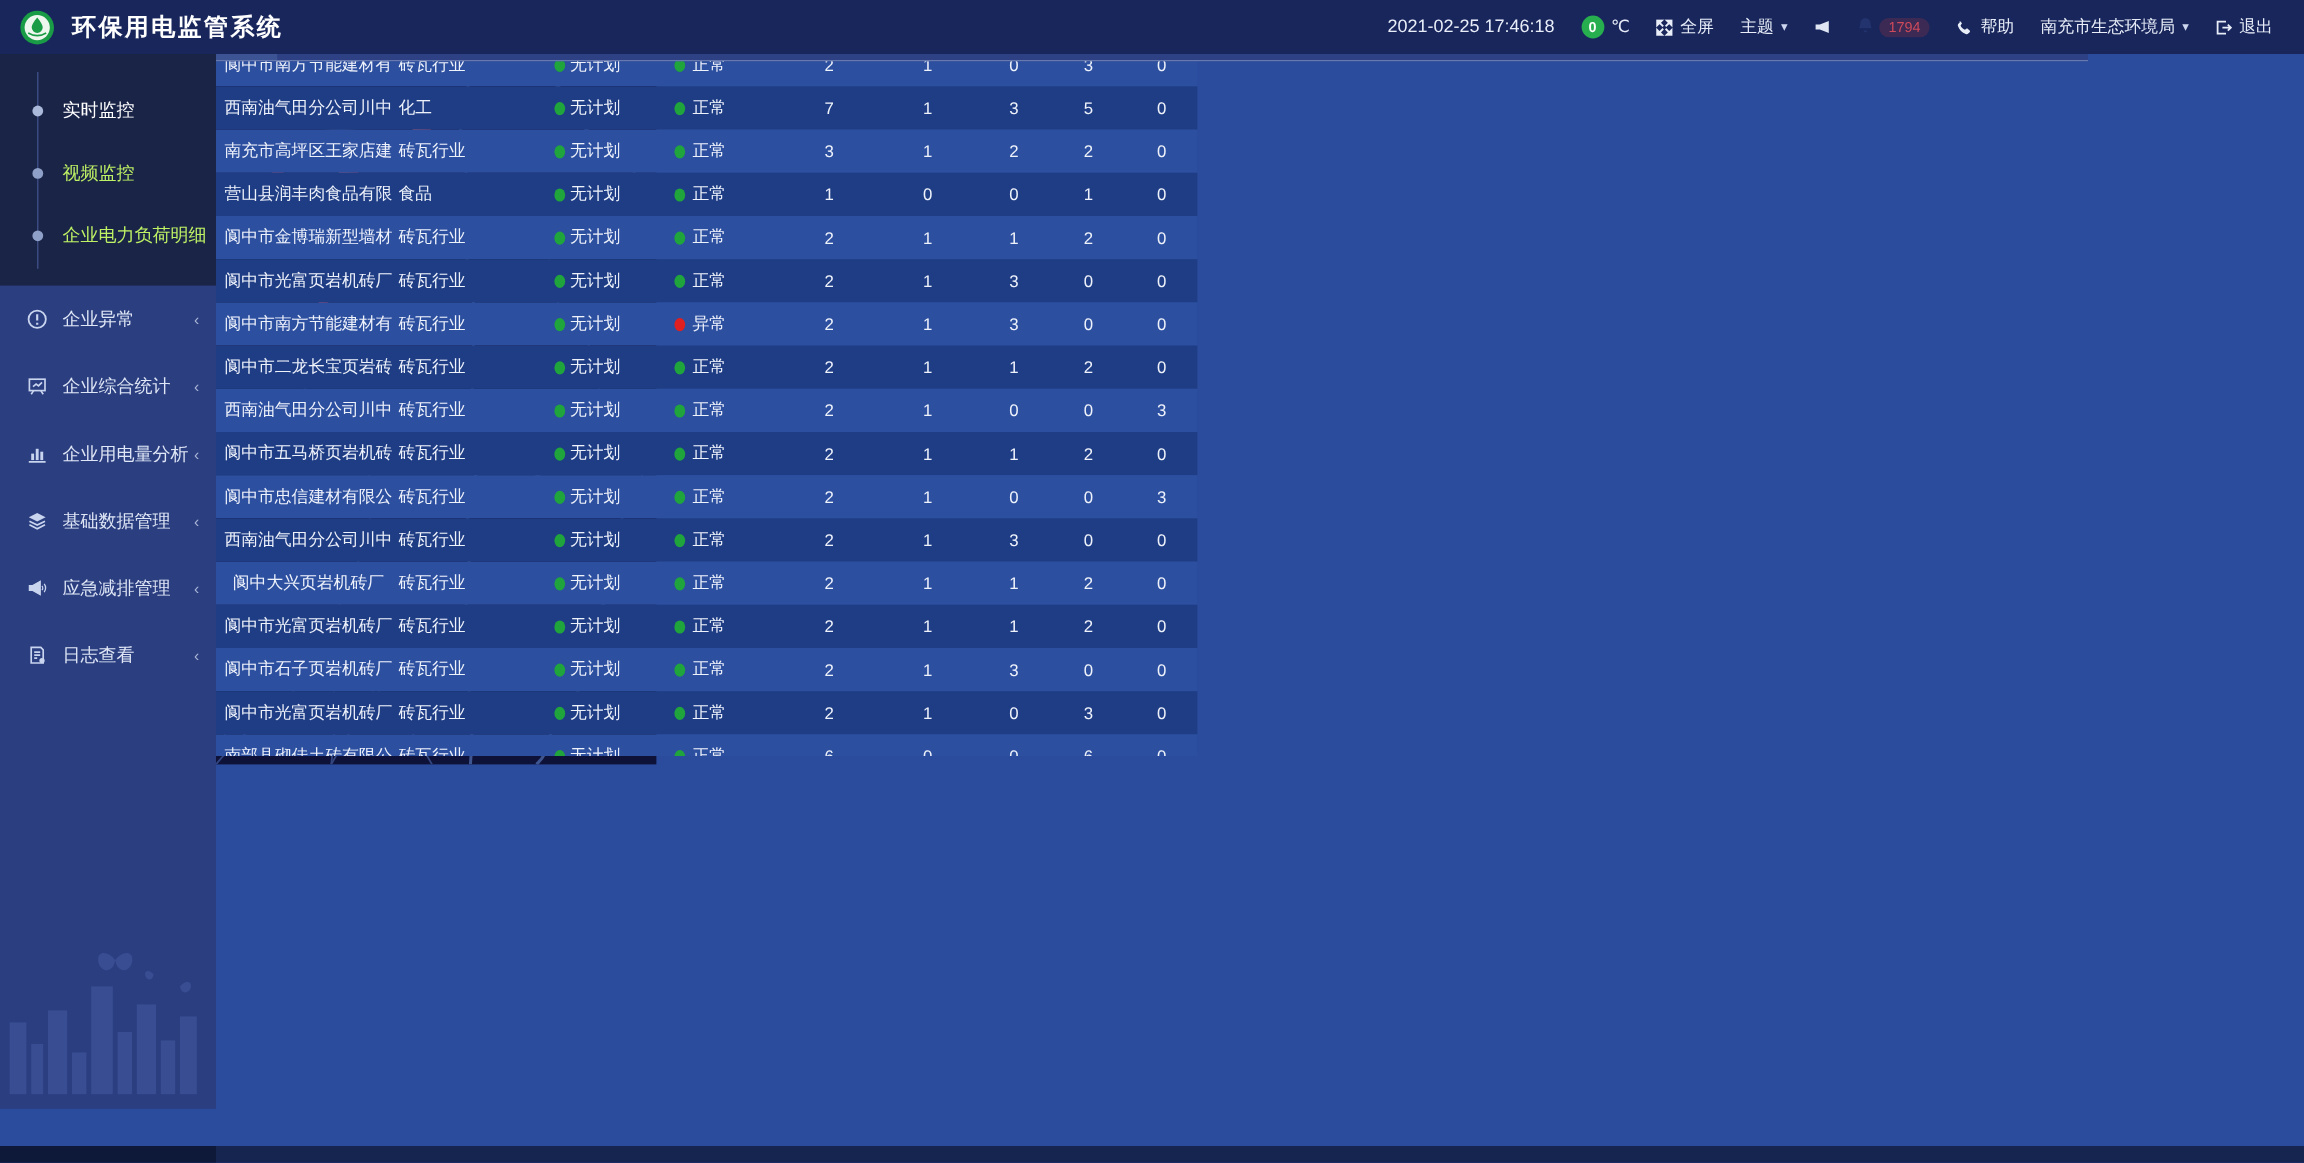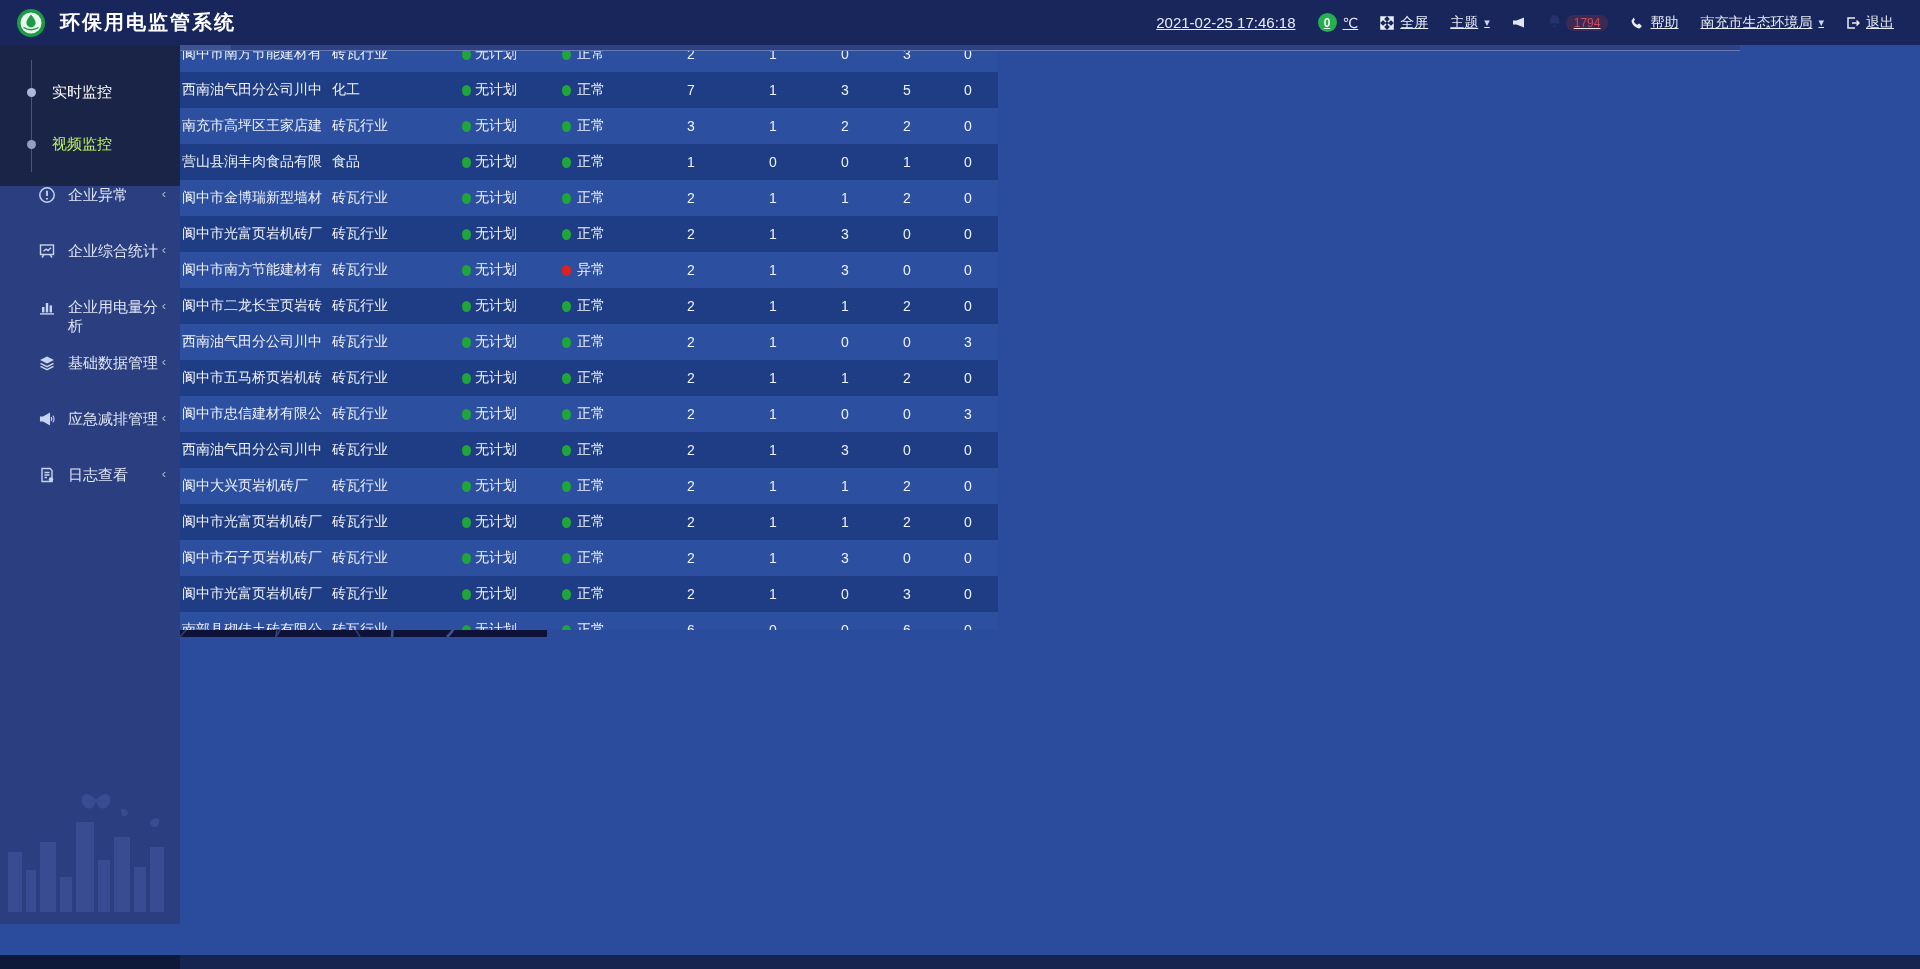--- a/index.html
+++ b/index.html
@@ -2,33 +2,33 @@
 <html><head>
 <meta charset="utf-8">
 <style>
   html,body{margin:0;padding:0;background:#0d1330;font-family:"Liberation Sans","DejaVu Sans",sans-serif;}
   .screen{position:relative;width:1920px;height:969px;overflow:hidden;background:#2b4b9d;}
 
   
   .topbar{position:absolute;left:0;top:0;width:1920px;height:45px;background:#18265c;display:flex;align-items:center;color:#fff;z-index:30;}
   .logo{width:30px;height:30px;margin-left:16px;flex:0 0 auto;}
   .app-title{font-size:20px;font-weight:bold;letter-spacing:2px;margin-left:14px;}
-  .top-right{margin-left:auto;display:flex;align-items:center;gap:22px;margin-right:26px;font-size:14px;color:#e8edf8;text-decoration:underline;}
+  .top-right{margin-left:auto;display:flex;align-items:center;gap:22px;margin-right:26px;font-size:14px;color:#e8edf8;}
   .datetime{font-size:15px;}
   .temp-wrap{display:flex;align-items:center;gap:6px;}
   .temp-badge{width:19px;height:19px;border-radius:50%;background:#27ae4e;color:#fff;font-size:12px;font-weight:bold;display:flex;align-items:center;justify-content:center;}
   .top-item{display:flex;align-items:center;gap:6px;cursor:pointer;white-space:nowrap;}
   .top-item svg{display:block;}
   .caret{font-size:11px;color:#cdd6ee;}
   .bell-wrap{display:flex;align-items:center;gap:4px;}
   .bell-badge{background:#3c2a55;color:#cf4a5a;font-size:12px;border-radius:9px;padding:1px 8px;}
 
   
   .sidebar{position:absolute;left:0;top:45;width:180px;height:924px;background:#2b3e80;z-index:20;overflow:hidden;}
-  .side-group-head{display:flex;align-items:flex-start;height:56px;padding:0 14px 0 22px;color:#dfe6f5;font-size:15px;cursor:pointer;margin-left:16px;}
+  .side-group-head{display:flex;align-items:center;height:56px;padding:0 14px 0 22px;color:#dfe6f5;font-size:15px;cursor:pointer;}
   .side-icon{width:18px;height:18px;margin-right:12px;color:#c9d4ee;flex:0 0 auto;}
   .side-icon svg{width:18px;height:18px;display:block;}
   .side-caret{margin-left:auto;font-size:13px;color:#aab6d6;}
   .side-group.expanded{background:#1a2447;}
   .side-group.expanded .side-group-head{height:60px;}
   .side-sub{position:relative;padding:6px 0 16px 0;}
   .side-sub:before{content:"";position:absolute;left:31px;top:0;bottom:14px;width:1px;background:#44548e;}
   .side-sub-item{position:relative;display:flex;align-items:center;height:52px;padding-left:52px;color:#bef264;font-size:15px;cursor:pointer;}
   .side-sub-item .bullet{position:absolute;left:27px;width:9px;height:9px;border-radius:50%;background:#8fa0c8;}
   .side-sub-item.active{color:#ffffff;}
@@ -77,21 +77,21 @@
   .group-subs{display:flex;}
   .group-subs span{display:block;text-align:center;font-size:14px;}
   .tbody{position:absolute;left:915;top:253;width:998px;height:630px;overflow:hidden;z-index:4;}
   .trow{height:36px;display:flex;align-items:center;color:#eef2fb;font-size:14px;cursor:pointer;}
   .trow:nth-child(odd){background:#1f3d84;}
   .trow:nth-child(even){background:#2c4f9f;}
   .c{box-sizing:border-box;white-space:nowrap;overflow:hidden;}
   .c-num{width:42px;text-align:center;}
   .c-num.hl{background:#a9b4c6;color:#fff;height:36px;line-height:36px;}
   .c-region{width:140px;padding-left:8px;}
-  .c-company{width:150px;}
+  .c-company{width:150px;text-align:center;}
   .c-industry{width:112px;}
   .c-stop{width:104px;display:flex;align-items:center;gap:4px;padding-left:18px;}
   .c-treat{width:102px;display:flex;align-items:center;gap:6px;padding-left:14px;}
   .c-monitor{width:82px;text-align:center;}
   .c-total{width:82px;text-align:center;}
   .c-run,.c-stopn{width:62px;text-align:center;}
   .c-lost{width:60px;text-align:center;}
   .h-num{width:42px;}.h-region{width:140px;}.h-company{width:150px;}.h-industry{width:112px;}
   .h-stop{width:104px;}.h-treat{width:102px;}.h-monitor{width:82px;}.h-total{width:82px;}
   .h-run{width:62px;}.h-stopn{width:62px;}.h-lost{width:60px;}
@@ -200,20 +200,24 @@
             <span class="side-caret">∨</span>
           </div>
           <div class="side-sub">
             <div class="side-sub-item active">
               <span class="bullet"></span>
               <span>实时监控</span>
             </div>
             <div class="side-sub-item">
               <span class="bullet"></span>
               <span>视频监控</span>
+            </div>
+            <div class="side-sub-item">
+              <span class="bullet"></span>
+              <span>企业电力负荷明细</span>
             </div>
           </div>
         </div>
         <div class="side-group">
           <div class="side-group-head">
             <span class="side-icon">
               <svg viewBox="0 0 18 18" fill="none" stroke="currentColor" stroke-width="1.5">
                 <circle cx="9" cy="9" r="7.2"></circle>
                 <path d="M9 4.8v5.2M9 12v1.6" stroke-width="1.8"></path>
               </svg>

